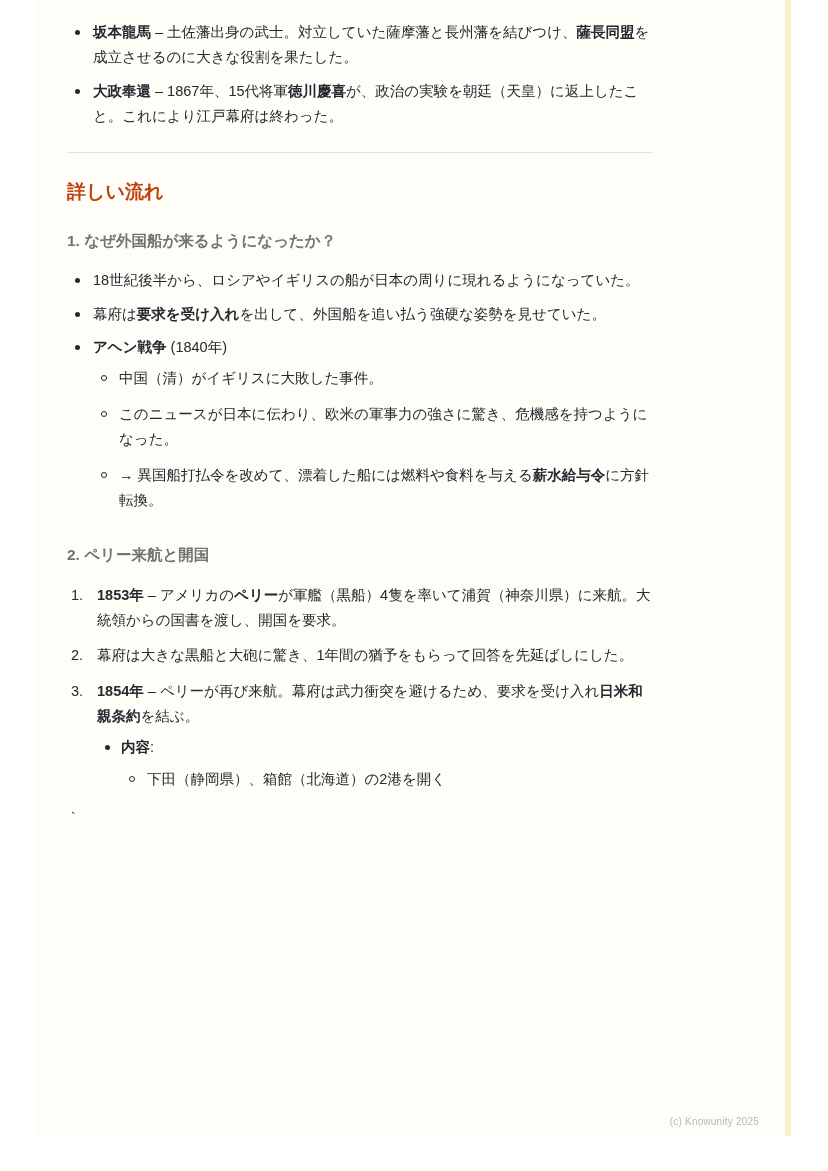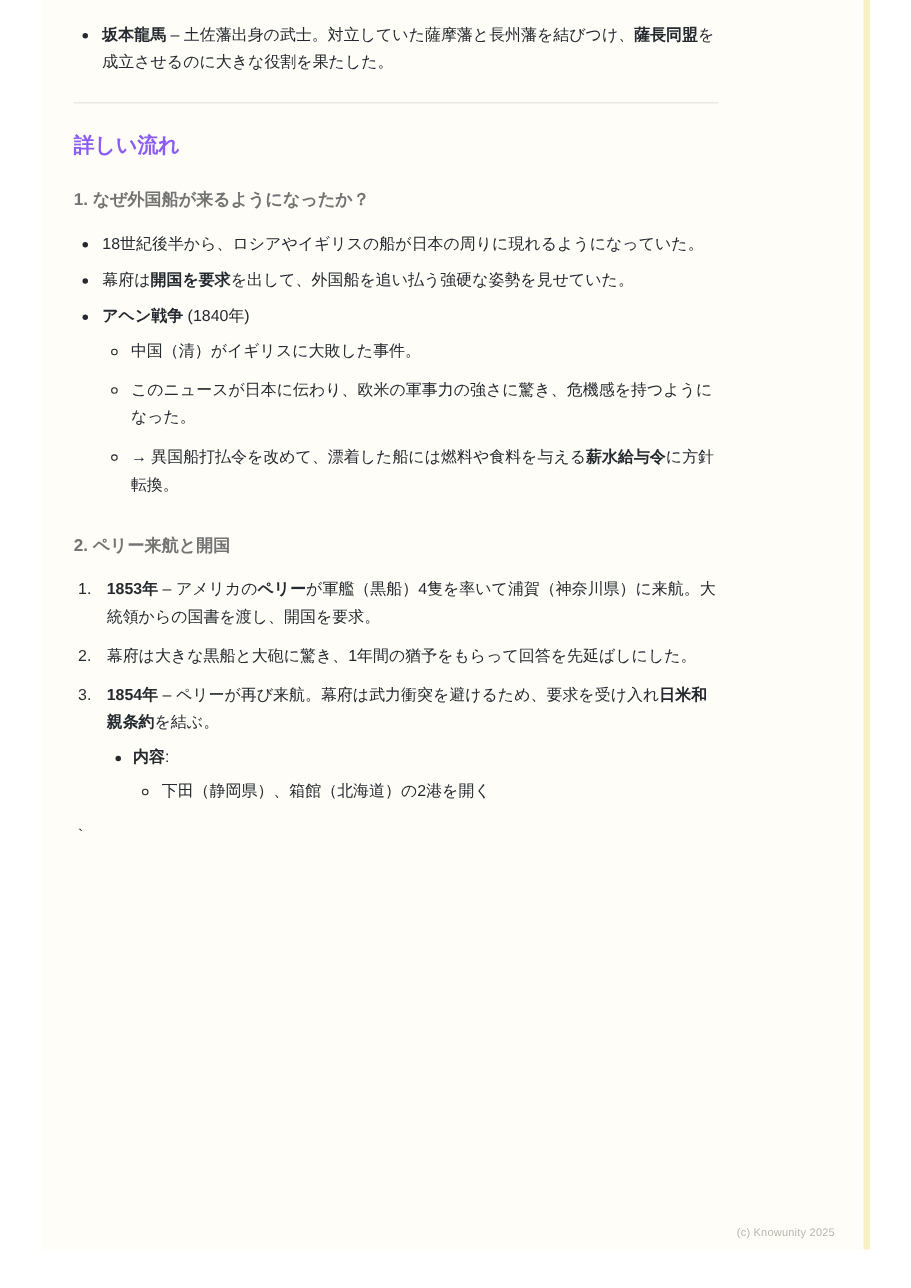--- a/index.html
+++ b/index.html
@@ -131,21 +131,21 @@
   }
 
   .divider {
     border: none;
     border-top: 1px solid #e3e1d6;
     margin: 22px 0 26px 0;
   }
   h2.section-title {
     font-size: 19px;
     font-weight: bold;
-    color: #8b5cf6;
+    color: #c2410c;
     margin: 0 0 24px 0;
     line-height: 1.4;
   }
   h3.sub-title {
     font-size: 15.5px;
     font-weight: bold;
     color: #737373;
     margin: 0 0 16px 0;
     line-height: 1.5;
   }
@@ -172,34 +172,37 @@
 <div class="page">
   <div class="sheet">
     <div class="sheet-rail"></div>
 
     <div class="content">
 
       <ul class="bullets">
         <li>
           <b>坂本龍馬</b><span> – 土佐藩出身の武士。対立していた薩摩藩と長州藩を結びつけ、</span><b>薩長同盟</b><span>を成立させるのに大きな役割を果たした。</span>
         </li>
+        <li>
+          <b>大政奉還</b><span> – 1867年、15代将軍</span><b>徳川慶喜</b><span>が、政治の実験を朝廷（天皇）に返上したこと。これにより江戸幕府は終わった。</span>
+        </li>
       </ul>
 
       <hr class="divider">
 
       <h2 class="section-title">詳しい流れ</h2>
 
       <h3 class="sub-title">1. なぜ外国船が来るようになったか？</h3>
 
       <ul class="bullets">
         <li>
           <span>18世紀後半から、ロシアやイギリスの船が日本の周りに現れるようになっていた。</span>
         </li>
         <li>
-          <span>幕府は</span><b>開国を要求</b><span>を出して、外国船を追い払う強硬な姿勢を見せていた。</span>
+          <span>幕府は</span><b>要求を受け入れ</b><span>を出して、外国船を追い払う強硬な姿勢を見せていた。</span>
         </li>
         <li>
           <b>アヘン戦争</b><span> (1840年)</span>
           <ul class="sub-bullets">
             <li>
               <span>中国（清）がイギリスに大敗した事件。</span>
             </li>
             <li>
               <span>このニュースが日本に伝わり、欧米の軍事力の強さに驚き、危機感を持つようになった。</span>
             </li>

